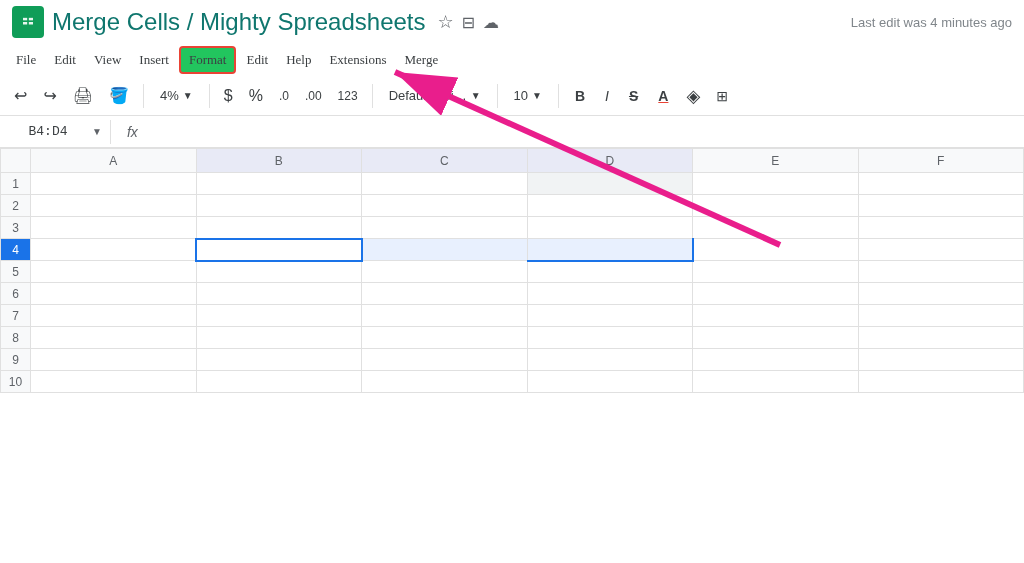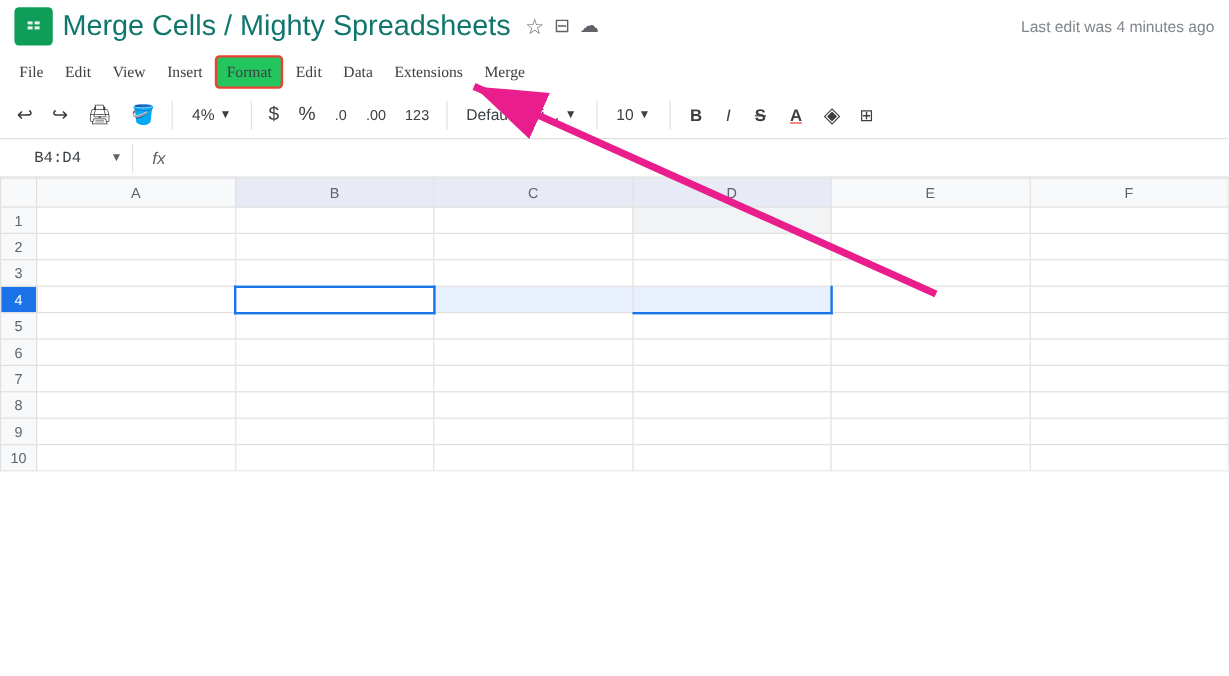--- a/index.html
+++ b/index.html
@@ -147,21 +147,21 @@
   <span id="last-edit">Last edit was 4 minutes ago</span>
 </div>
 
 <div id="menu-bar">
   <span class="menu-item">File</span>
   <span class="menu-item">Edit</span>
   <span class="menu-item">View</span>
   <span class="menu-item">Insert</span>
   <span class="menu-item active">Format</span>
   <span class="menu-item">Edit</span>
-  <span class="menu-item">Data</span>
+  <span class="menu-item">Help</span>
   <span class="menu-item">Extensions</span>
   <span class="menu-item">Merge</span>
 </div>
 
 <div id="toolbar">
   <button class="tb-btn" title="Undo">↩</button>
   <button class="tb-btn" title="Redo">↪</button>
   <button class="tb-btn" title="Print">🖨</button>
   <button class="tb-btn" title="Paint format">🪣</button>
   <div class="tb-separator"></div>

